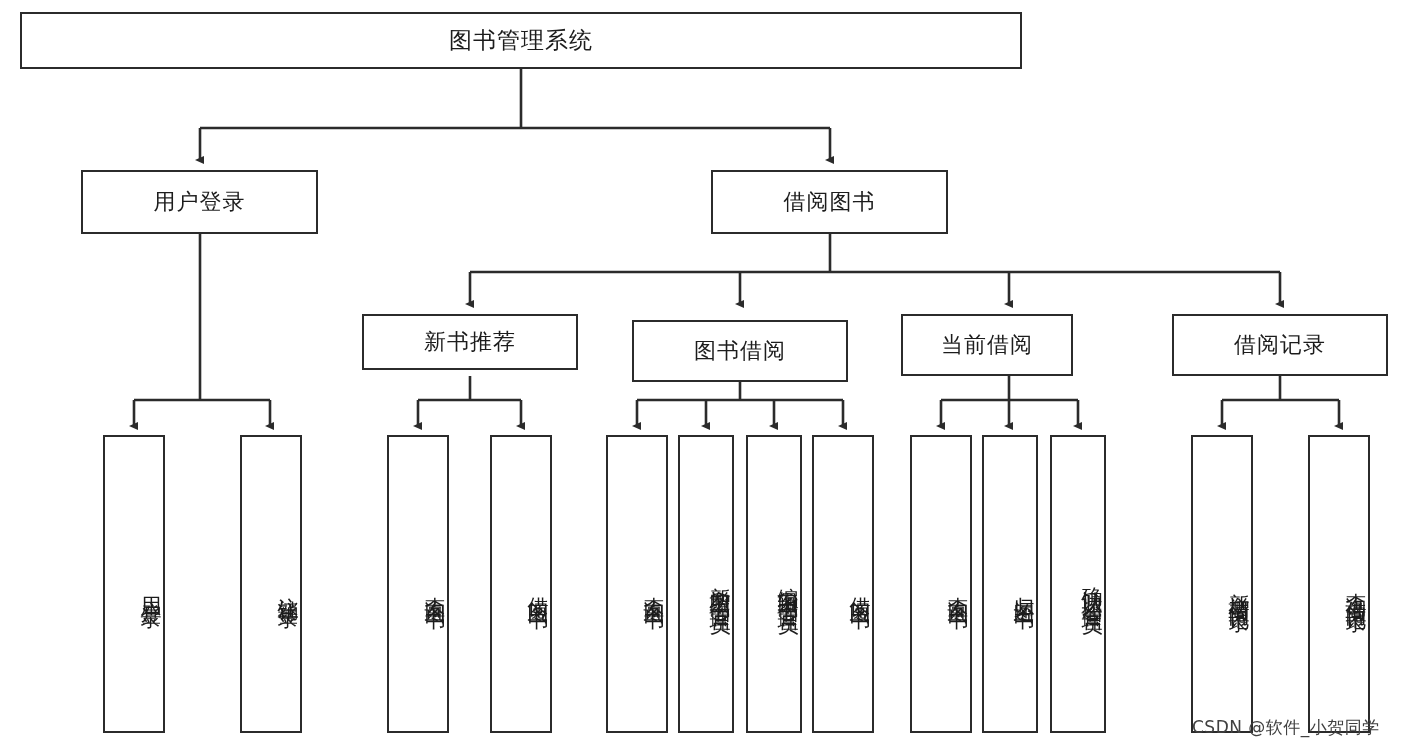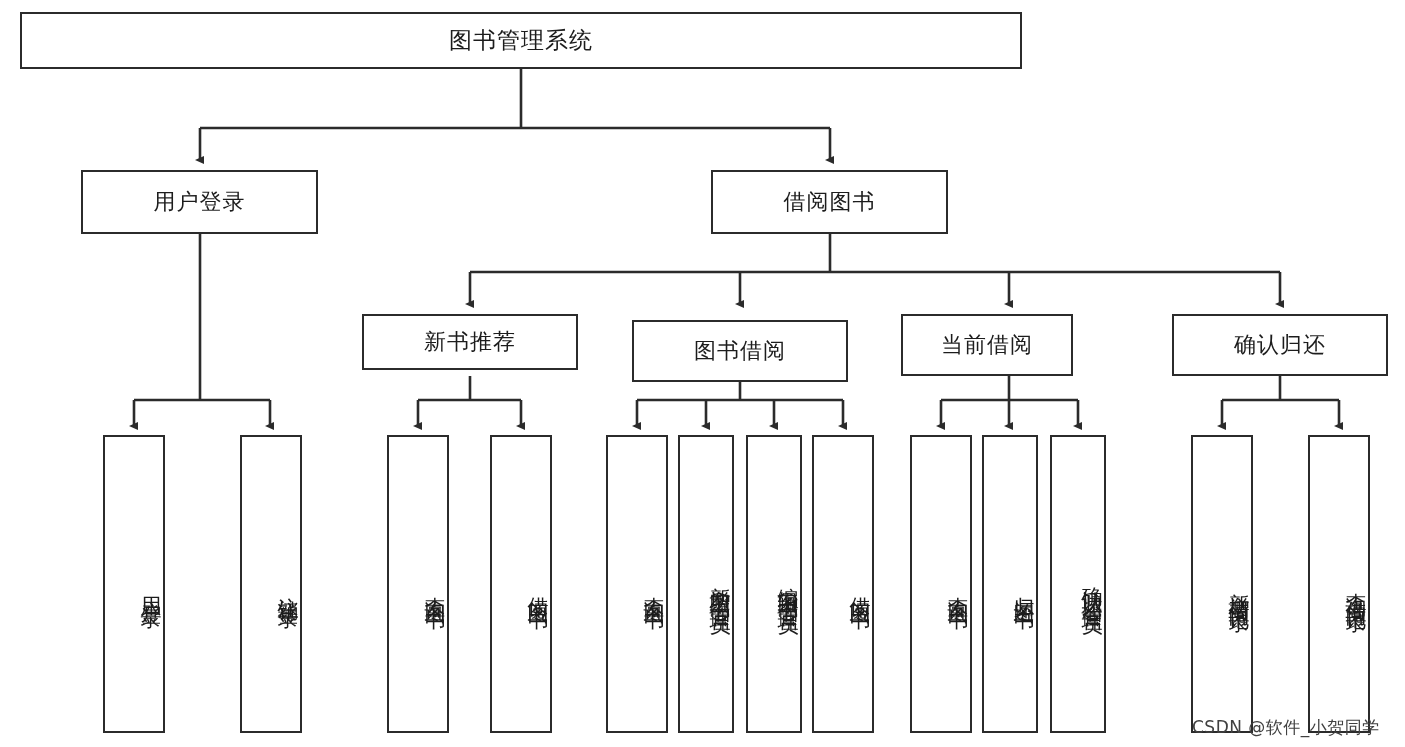--- a/index.html
+++ b/index.html
@@ -135,21 +135,21 @@
   <div class="node horiz" style="left:362px; top:314px; width:216px; height:56px;">
     <span>新书推荐</span>
   </div>
   <div class="node horiz" style="left:632px; top:314px; width:216px; height:62px;margin-top:6px;">
     <span>图书借阅</span>
   </div>
   <div class="node horiz" style="left:901px; top:314px; width:172px; height:62px;">
     <span>当前借阅</span>
   </div>
   <div class="node horiz" style="left:1172px; top:314px; width:216px; height:62px;">
-    <span>确认归还</span>
+    <span>借阅记录</span>
   </div>
 
   <div class="node vert" style="left:103px; top:435px; width:62px; height:298px;">
     <span class="vtext">用户登录</span>
   </div>
   <div class="node vert" style="left:240px; top:435px; width:62px; height:298px;">
     <span class="vtext">注销登录</span>
   </div>
 
   <div class="node vert" style="left:387px; top:435px; width:62px; height:298px;">

